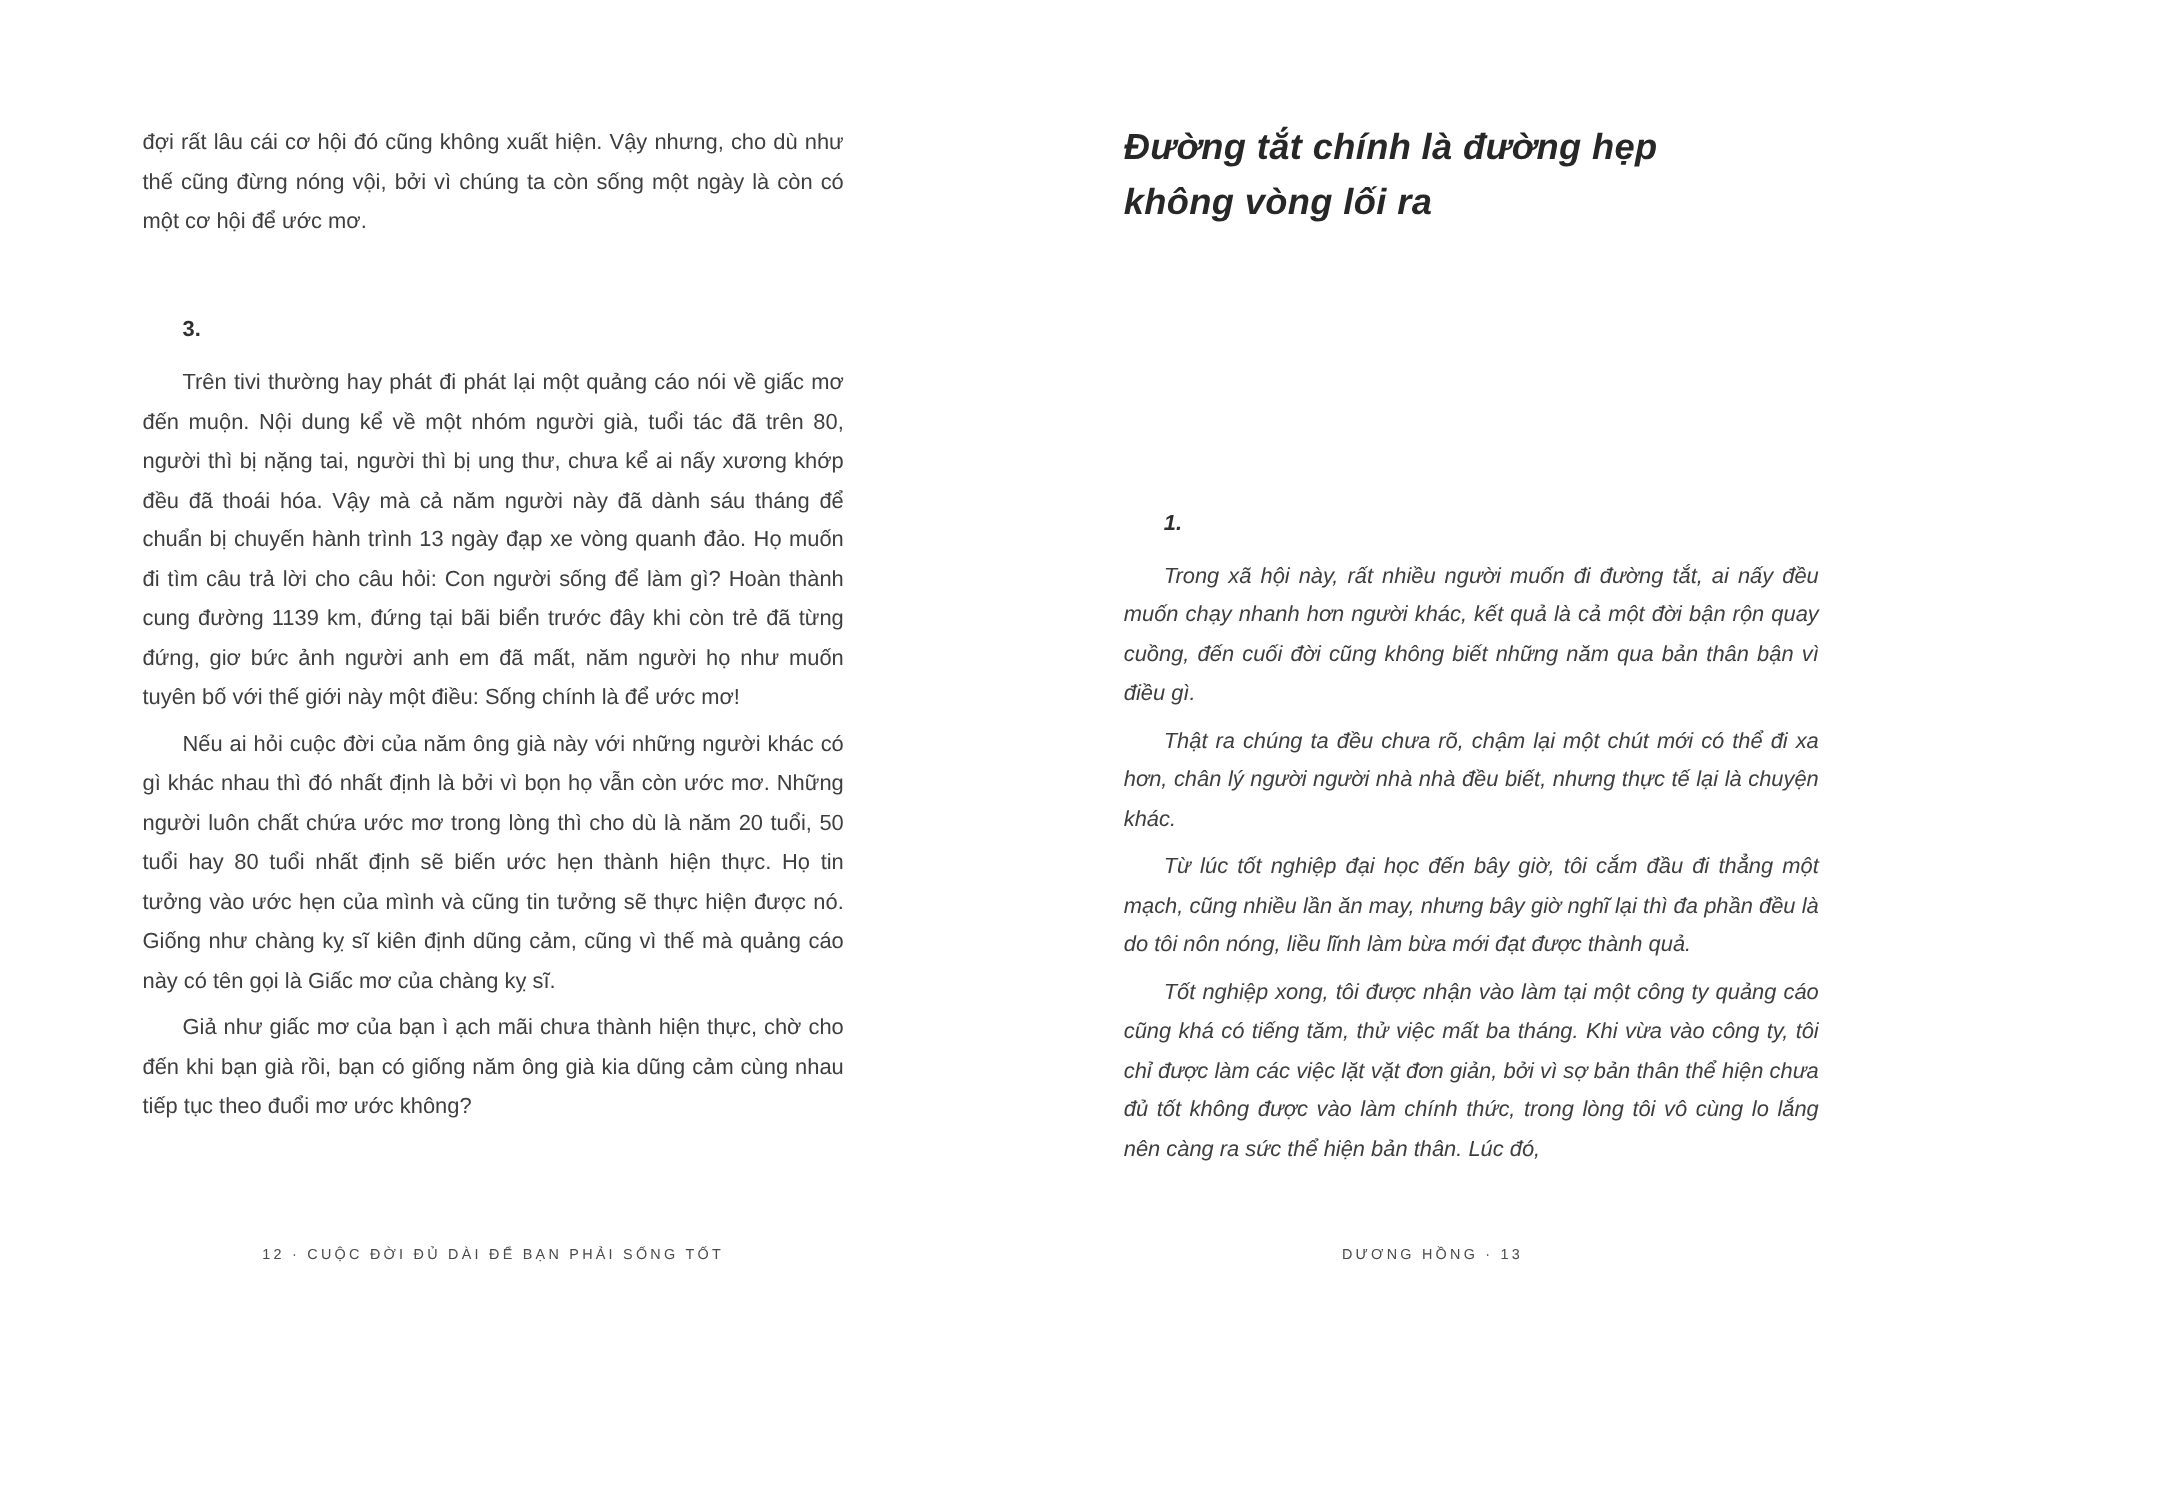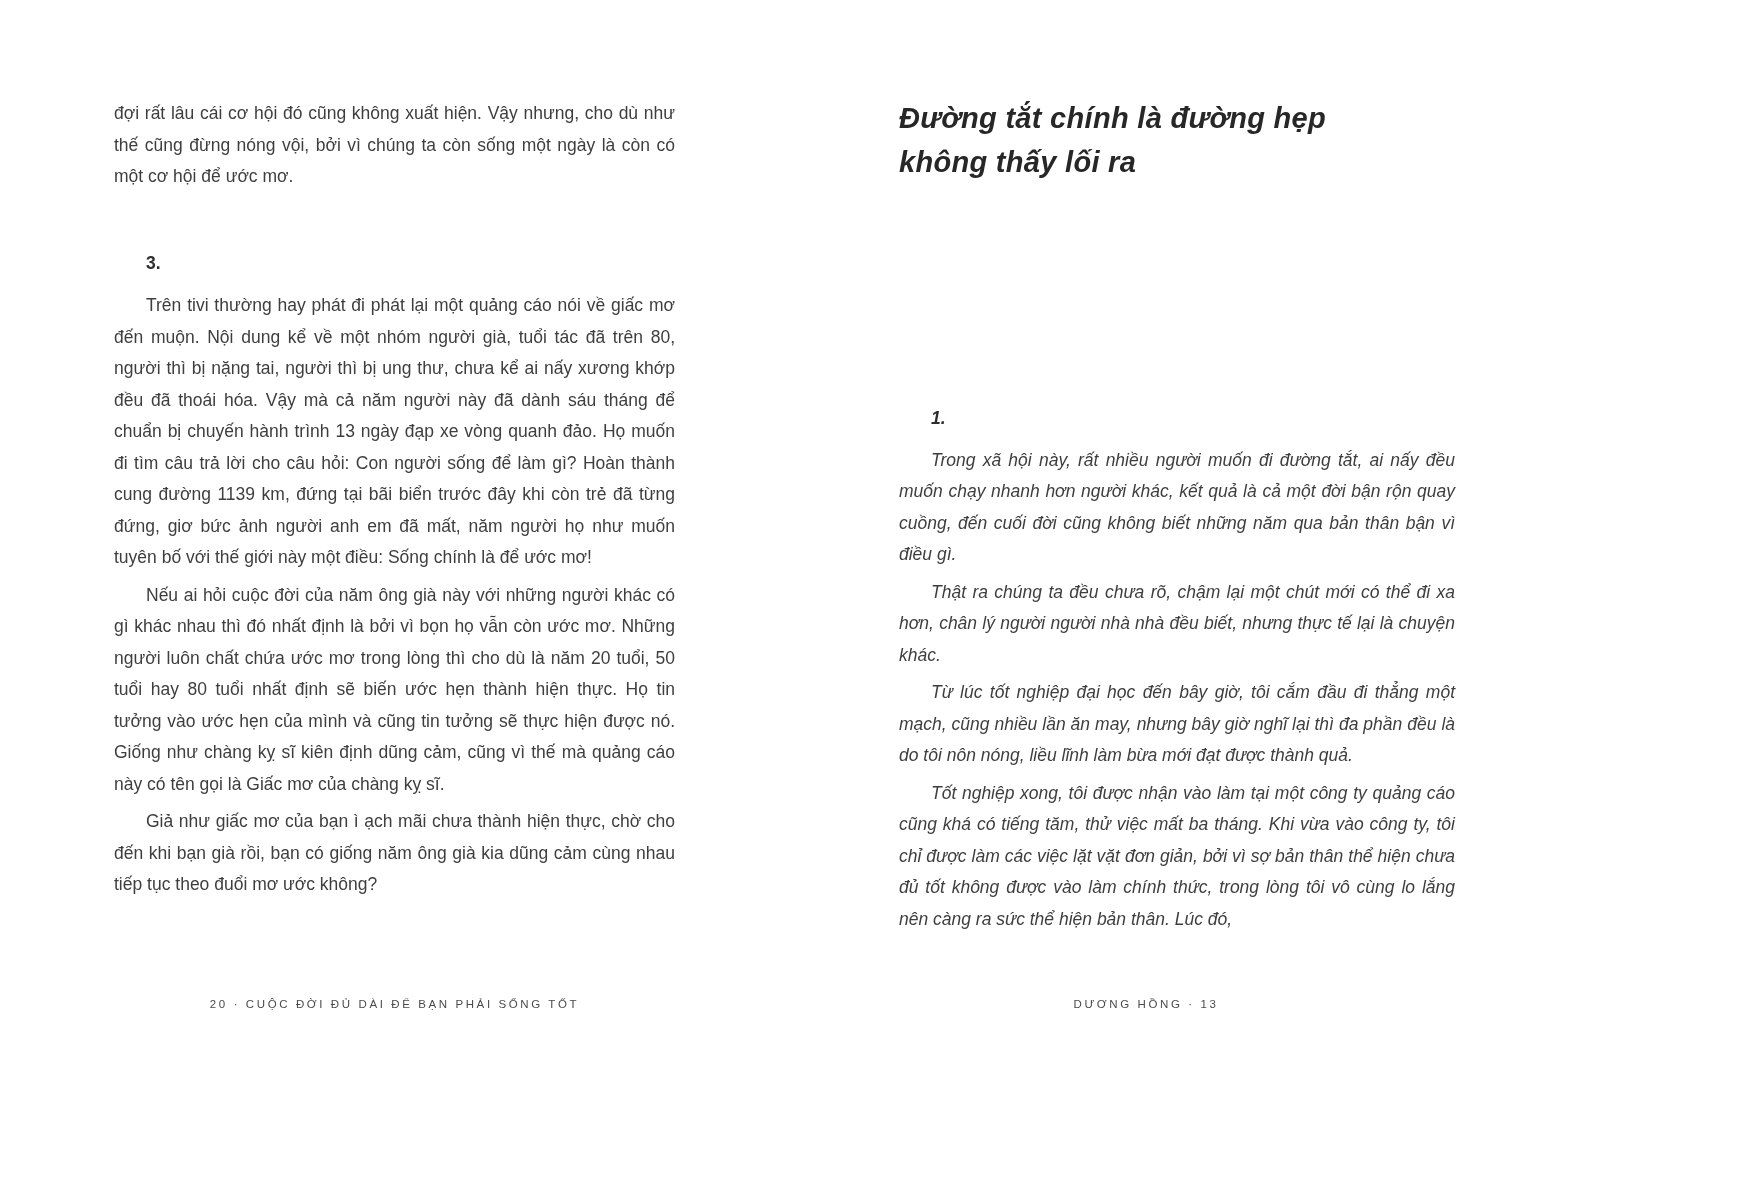--- a/index.html
+++ b/index.html
@@ -75,31 +75,31 @@
     <p class="para">Trên tivi thường hay phát đi phát lại một quảng cáo nói về giấc mơ đến muộn. Nội dung kể về một nhóm người già, tuổi tác đã trên 80, người thì bị nặng tai, người thì bị ung thư, chưa kể ai nấy xương khớp đều đã thoái hóa. Vậy mà cả năm người này đã dành sáu tháng để chuẩn bị chuyến hành trình 13 ngày đạp xe vòng quanh đảo. Họ muốn đi tìm câu trả lời cho câu hỏi: Con người sống để làm gì? Hoàn thành cung đường 1139 km, đứng tại bãi biển trước đây khi còn trẻ đã từng đứng, giơ bức ảnh người anh em đã mất, năm người họ như muốn tuyên bố với thế giới này một điều: Sống chính là để ước mơ!</p>
 
     <p class="para"><span>Nếu ai hỏi cuộc đời của năm ông già này với những người khác có gì khác nhau thì đó nhất định là bởi vì bọn họ vẫn còn ước mơ. Những người luôn chất chứa ước mơ trong lòng thì cho dù là năm 20 tuổi, 50 tuổi hay 80 tuổi nhất định sẽ biến ước hẹn thành hiện thực. Họ tin tưởng vào ước hẹn của mình và cũng tin tưởng sẽ thực hiện được nó. Giống như chàng kỵ sĩ kiên định dũng cảm, cũng vì thế mà quảng cáo này có tên gọi là </span><span class="book-title-ref">Giấc mơ của chàng kỵ sĩ.</span></p>
 
     <p class="para">Giả như giấc mơ của bạn ì ạch mãi chưa thành hiện thực, chờ cho đến khi bạn già rồi, bạn có giống năm ông già kia dũng cảm cùng nhau tiếp tục theo đuổi mơ ước không?</p>
   </div>
 
   <div class="page page-right">
     <h1 class="chapter-title">
       <span>Đường tắt chính là đường hẹp</span><br>
-      <span>không thấy lối ra</span>
+      <span>không vòng lối ra</span>
     </h1>
 
     <p class="section-number">1.</p>
 
     <p class="para">Trong xã hội này, rất nhiều người muốn đi đường tắt, ai nấy đều muốn chạy nhanh hơn người khác, kết quả là cả một đời bận rộn quay cuồng, đến cuối đời cũng không biết những năm qua bản thân bận vì điều gì.</p>
 
     <p class="para">Thật ra chúng ta đều chưa rõ, chậm lại một chút mới có thể đi xa hơn, chân lý người người nhà nhà đều biết, nhưng thực tế lại là chuyện khác.</p>
 
     <p class="para">Từ lúc tốt nghiệp đại học đến bây giờ, tôi cắm đầu đi thẳng một mạch, cũng nhiều lần ăn may, nhưng bây giờ nghĩ lại thì đa phần đều là do tôi nôn nóng, liều lĩnh làm bừa mới đạt được thành quả.</p>
 
     <p class="para">Tốt nghiệp xong, tôi được nhận vào làm tại một công ty quảng cáo cũng khá có tiếng tăm, thử việc mất ba tháng. Khi vừa vào công ty, tôi chỉ được làm các việc lặt vặt đơn giản, bởi vì sợ bản thân thể hiện chưa đủ tốt không được vào làm chính thức, trong lòng tôi vô cùng lo lắng nên càng ra sức thể hiện bản thân. Lúc đó,</p>
   </div>
 
-  <div class="footer footer-left">20 · CUỘC ĐỜI ĐỦ DÀI ĐỂ BẠN PHẢI SỐNG TỐT</div>
+  <div class="footer footer-left">12 · CUỘC ĐỜI ĐỦ DÀI ĐỂ BẠN PHẢI SỐNG TỐT</div>
 
   <div class="footer footer-right">DƯƠNG HỒNG · 13</div>
 
 </div>
 
 </body></html>

